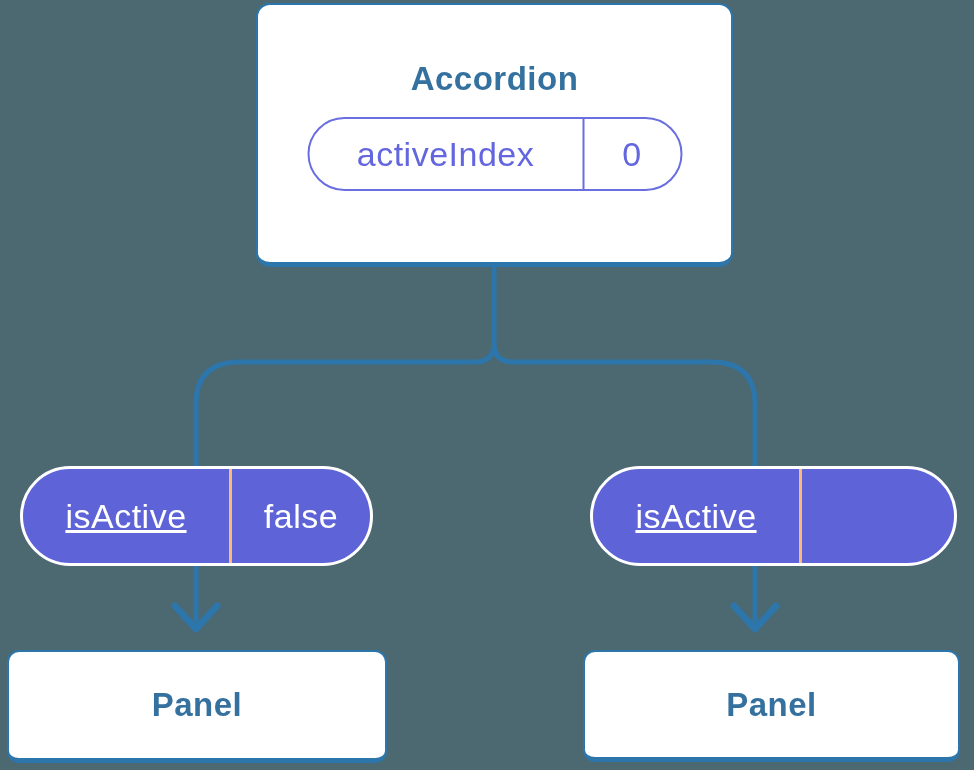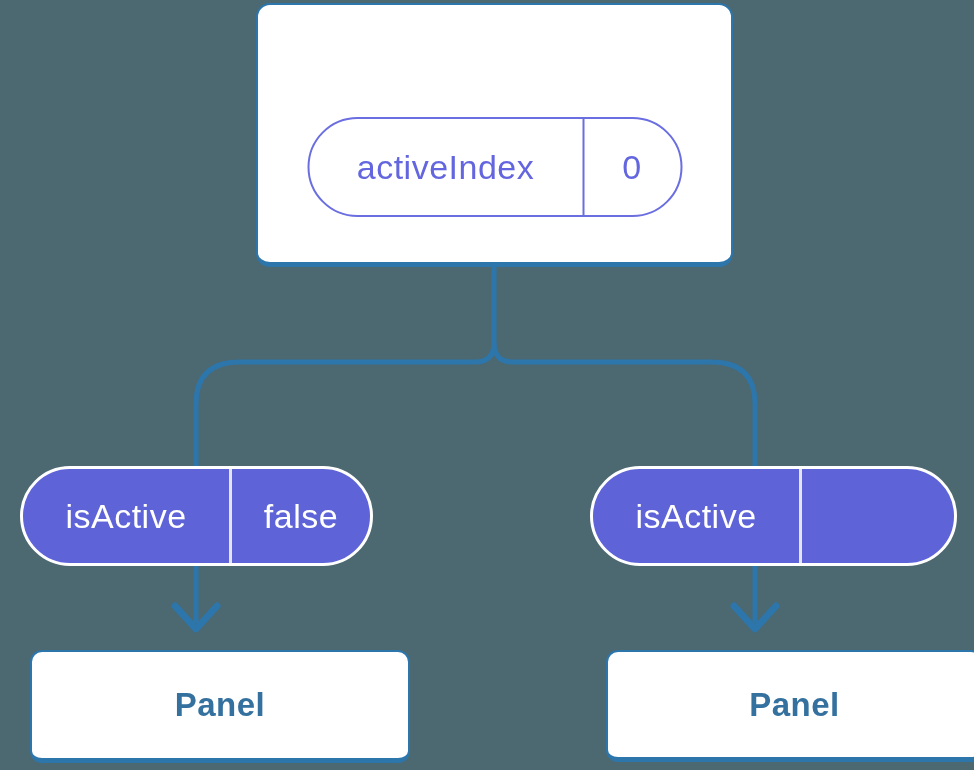--- a/index.html
+++ b/index.html
@@ -57,64 +57,64 @@
     display: flex;
     align-items: center;
     justify-content: center;
     box-sizing: border-box;
     font-size: 34px;
     letter-spacing: 0.5px;
   }
   .pill.outline {
     left: 50%; top: 112px;
     transform: translateX(-50%);
-    width: 375px; height: 100px;
+    width: 375px; height: 74px;
     border: 2.5px solid #6a6ee0;
     background: #ffffff;
   }
   .pill.outline .pill-cell { color: #6366df; }
   .pill.outline .pill-cell.name { width: 275px; border-right: 2.5px solid #6a6ee0; }
   .pill.outline .pill-cell.value { flex: 1; }
   .pill.filled {
     border: 3px solid #ffffff;
     background: #5e63d8;
   }
   .pill.filled .pill-cell { color: #ffffff; }
-  .pill.filled .pill-cell.name { width: 209px; border-right: 3px solid #e5e5e5; }
+  .pill.filled .pill-cell.name { width: 209px; border-right: 3px solid #fdba74; text-decoration: underline; }
   .pill.filled .pill-cell.value { flex: 1; }
   .pill.left-pill  { left: 20px;  top: 466px; width: 353px; height: 100px; }
   .pill.right-pill { left: 590px; top: 466px; width: 367px; height: 100px; }
   .panel-card {
     display: flex;
     align-items: center;
     justify-content: center;
     border-radius: 12px;
     font-size: 33px;
     font-weight: 600;
     letter-spacing: 0.5px;
     color: #35719f;
-    margin-left: 23px;
   }
   .panel-left  { left: 7px;   top: 650px; width: 380px; height: 113px; }
   .panel-right { left: 583px; top: 650px; width: 377px; height: 112px; }
 </style>
 </head>
 <body>
 
 <div class="stage">
 
   <svg class="connectors" width="974" height="770" viewBox="0 0 974 770" aria-hidden="true">
     <path d="M494 265 V343"></path>
     <path d="M494 343 Q494 362 475 362 H240 Q196 362 196 404 V623"></path>
     <path d="M494 343 Q494 362 513 362 H711 Q755 362 755 404 V623"></path>
     <path class="arrow" d="M175 606 L196 629 L217 606"></path>
     <path class="arrow" d="M734 606 L755 629 L776 606"></path>
   </svg>
 
   <div class="card root-card">
+    <div class="card-title">Accordion</div>
     <div class="pill outline">
       <div class="pill-cell name">activeIndex</div>
       <div class="pill-cell value">0</div>
     </div>
   </div>
 
   <div class="pill filled left-pill">
     <div class="pill-cell name">isActive</div>
     <div class="pill-cell value">false</div>
   </div>

